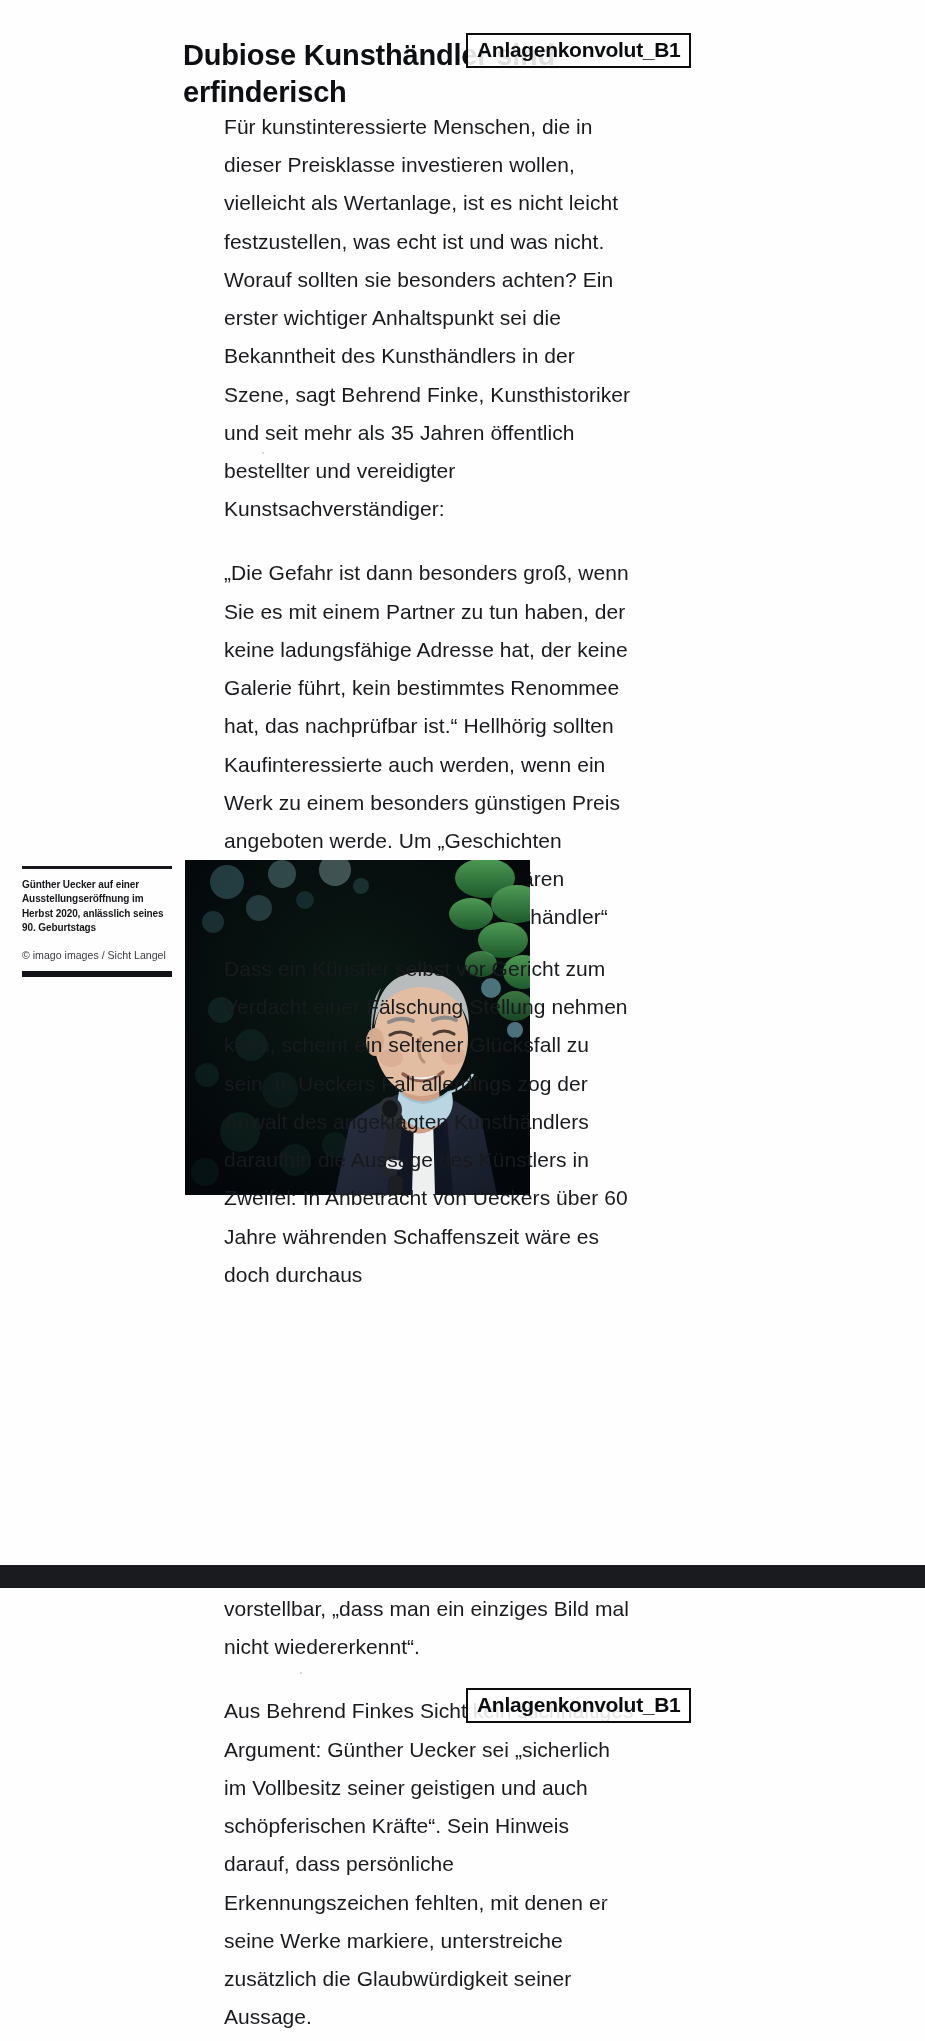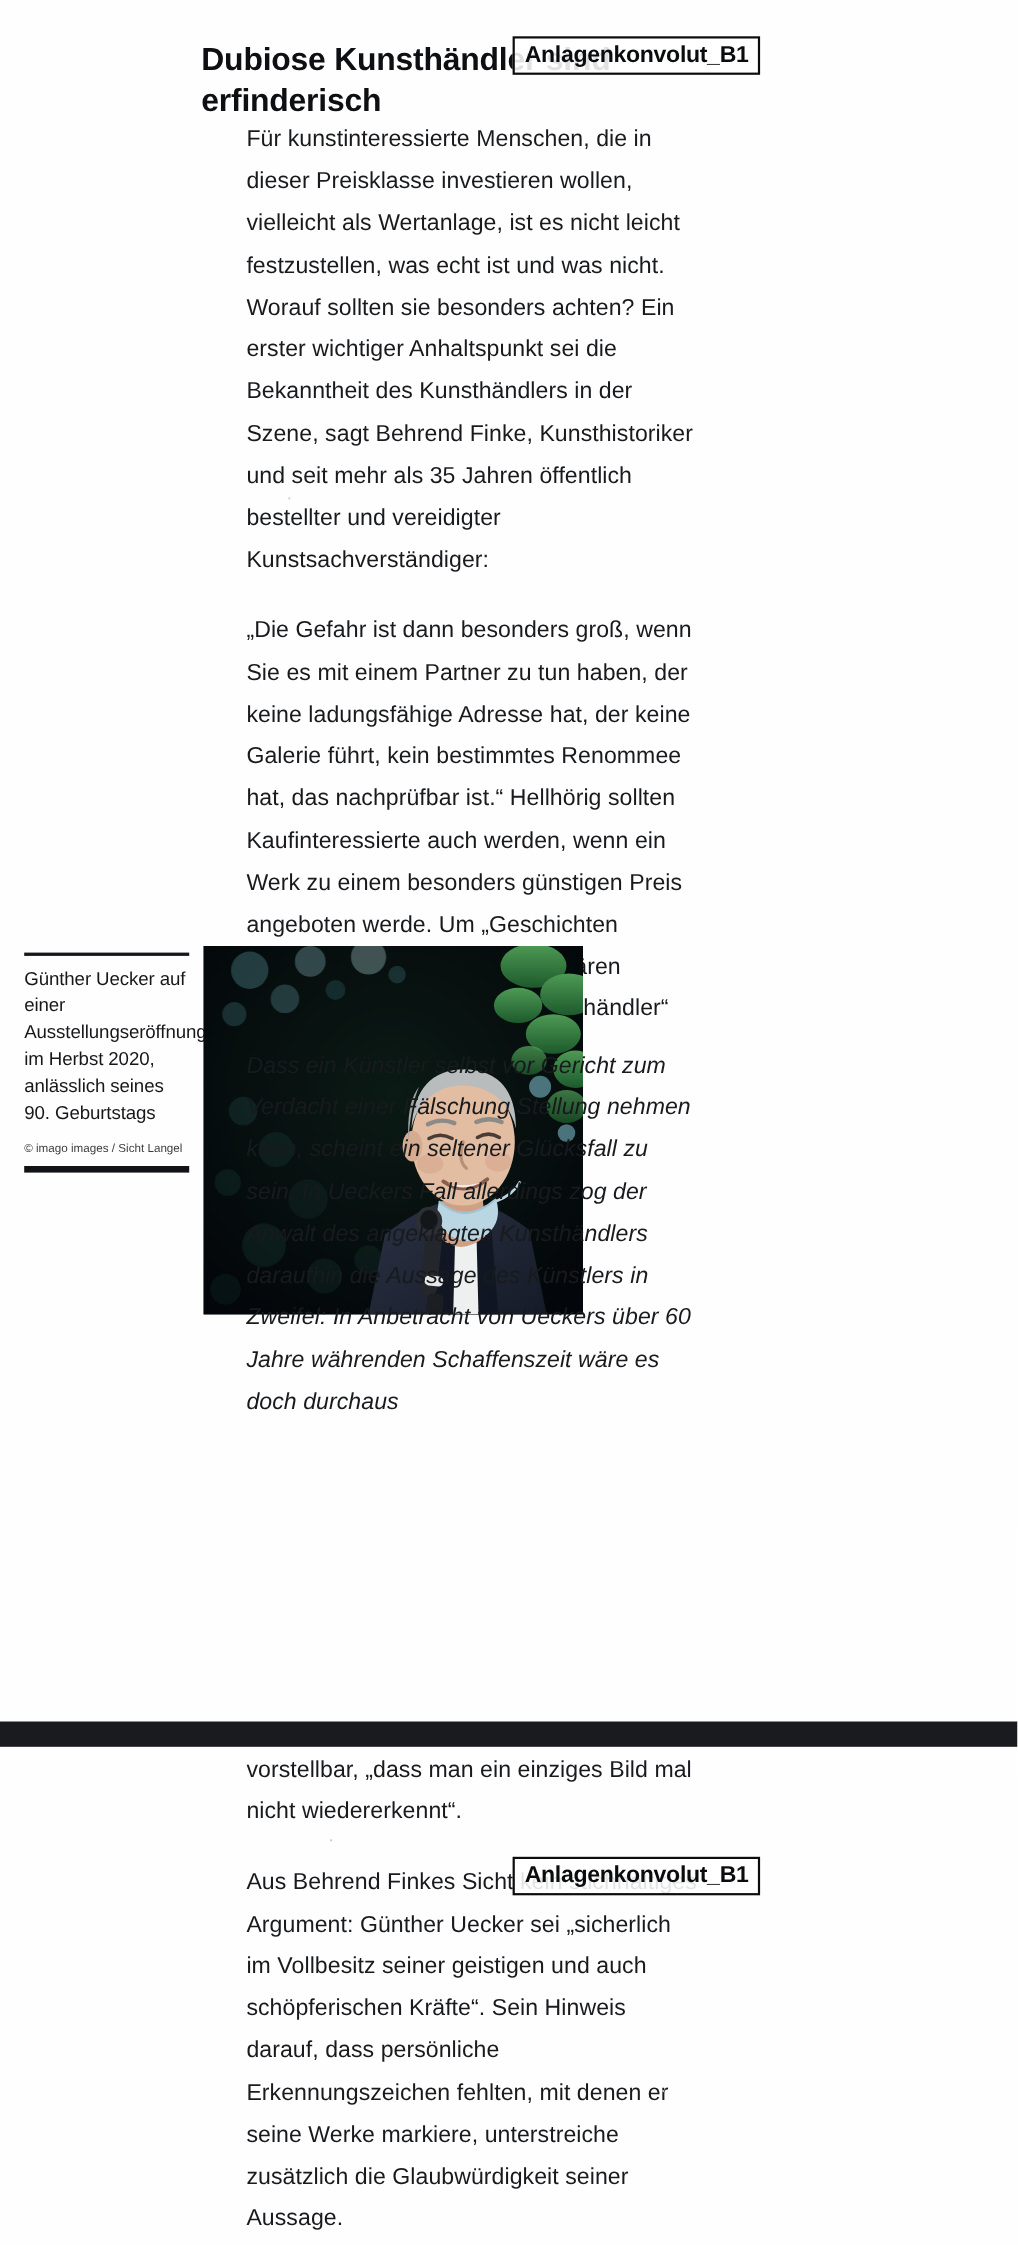--- a/index.html
+++ b/index.html
@@ -46,40 +46,40 @@
   .para {
     font-size: 21px;
     line-height: 1.82;
     font-weight: 400;
     color: #181a1d;
     margin: 0 0 26px 0;
     letter-spacing: 0.05px;
   }
 
   #block-top { top: 108px; }
-  #block-mid { top: 950px; font-style: italic; }
+  #block-mid { top: 950px; }
   #block-bottom { top: 1590px; }
 
   
   .caption-col {
     position: absolute;
     left: 22px;
     top: 866px;
     width: 150px;
   }
   .cap-rule-top {
     width: 150px;
     height: 3px;
     background: #16171a;
     margin-bottom: 9px;
   }
   .cap-text {
-    font-size: 17px;
+    font-size: 10px;
     line-height: 1.44;
-    font-weight: 400;
+    font-weight: 700;
     color: #16171a;
     letter-spacing: -0.1px;
   }
   .cap-credit {
     margin-top: 13px;
     font-size: 10.6px;
     line-height: 1.28;
     font-weight: 400;
     color: #3a3c40;
   }

